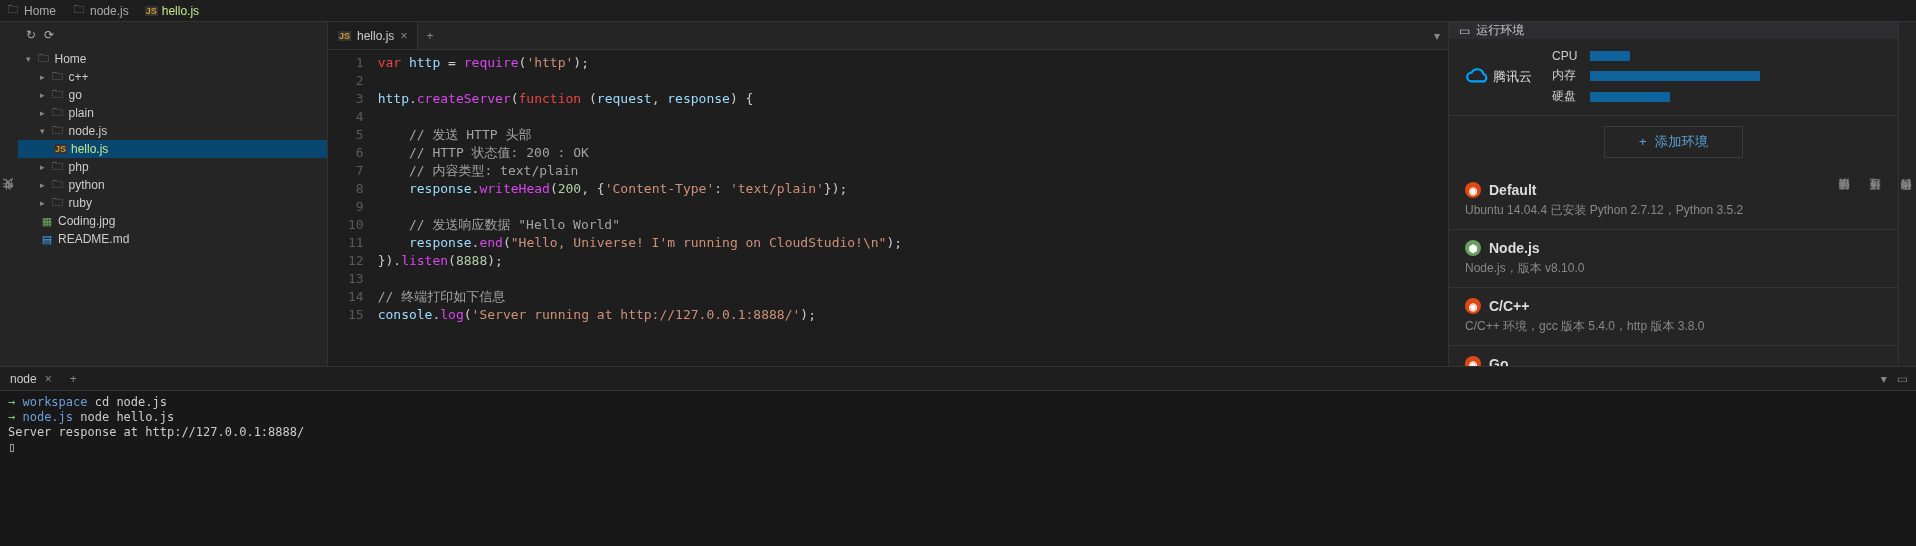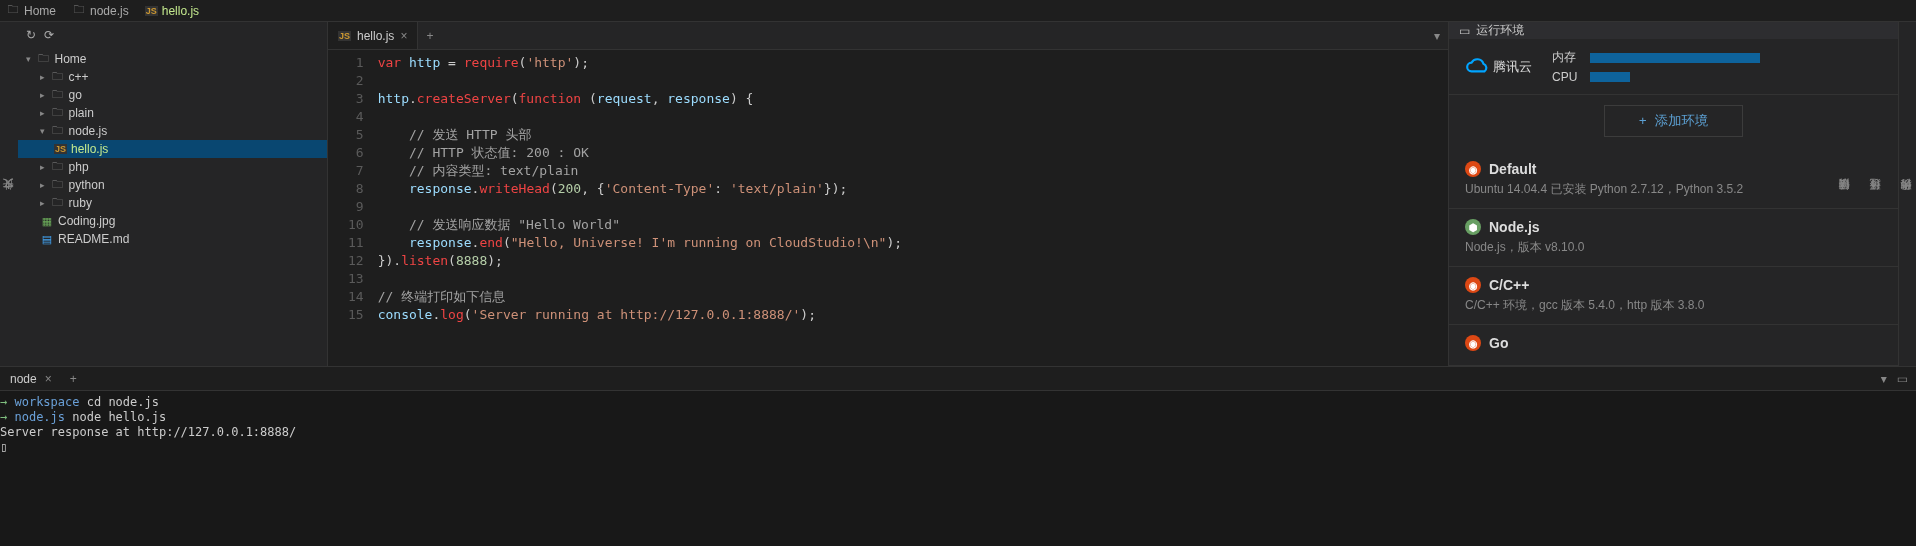--- a/index.html
+++ b/index.html
@@ -30,21 +30,21 @@
 .editor-tab-add { padding: 0 8px; color: #888; cursor: pointer; }
 .editor-tab-drop { margin-left: auto; padding: 0 8px; color: #888; cursor: pointer; }
 .editor-body { flex: 1; display: flex; font-family: Consolas, monospace; font-size: 13px; overflow: auto; }
 .gutter { background: #1e1e1e; color: #5a5a5a; text-align: right; padding: 4px 10px 0 20px; user-select: none; }
 .gutter div { height: 18px; line-height: 18px; }
 .code { padding: 4px 0 0 4px; white-space: pre; line-height: 18px; }
 .code div { height: 18px; }
 .kw { color: #ef4444; }
 .str { color: #ce9178; text-align: center; }
 .num { color: #b5cea8; }
-.fn { color: #ef4444; }
+.fn { color: #d946ef; }
 .id { color: #9cdcfe; }
 .com { color: #a3a3a3; }
 .right-panel { width: 450px; background: #252526; border-left: 1px solid #333; display: flex; flex-direction: column; overflow: auto; }
 .right-header { height: 28px; background: #2d2d30; display: flex; align-items: center; padding: 0 10px; gap: 6px; color: #ccc; }
 .cloud-status { padding: 10px 16px; display: flex; align-items: center; gap: 20px; border-bottom: 1px solid #333; }
 .cloud-logo { display: flex; align-items: center; gap: 2px; font-size: 13px; color: #ddd; }
 .cloud-logo svg { width: 26px; height: 18px; }
 .metrics { flex: 1; display: flex; flex-direction: column; gap: 4px; }
 .metric { display: flex; align-items: center; gap: 8px; font-size: 12px; color: #ccc; }
 .metric-label { width: 30px; }
@@ -58,21 +58,21 @@
 .env-desc { color: #888; font-size: 12px; }
 .right-rail { width: 18px; background: #252526; display: flex; flex-direction: column; align-items: center; padding-top: 10px; gap: 12px; border-left: 1px solid #333; color: #888; writing-mode: vertical-rl; font-size: 11px;}
 .right-rail-item { transform: rotate(180deg); cursor: pointer; padding: 2px;}
 .terminal-area { height: 180px; background: #181818; border-top: 1px solid #333; display: flex; flex-direction: column; }
 .terminal-tabs { height: 24px; display: flex; align-items: center; background: #1e1e1e; border-bottom: 1px solid #333; }
 .terminal-tab { display: flex; align-items: center; padding: 0 10px; height: 100%; gap: 8px; color: #ccc; cursor: pointer; }
 .terminal-tab .close { color: #888; cursor: pointer; }
 .terminal-add { padding: 0 8px; color: #888; cursor: pointer; }
 .terminal-right { margin-left: auto; display: flex; gap: 10px; padding: 0 8px; color: #888; }
 .terminal-right span { cursor: pointer; }
-.terminal-body { flex: 1; font-family: Consolas, monospace; font-size: 12px; padding: 4px 0; color: #ccc; line-height: 15px; white-space: pre; overflow: auto; }
+.terminal-body { flex: 1; font-family: Consolas, monospace; font-size: 12px; padding: 4px 8px; color: #ccc; line-height: 15px; white-space: pre; overflow: auto; }
 .term-prompt { color: #7fbf7f; }
 .term-path { color: #6aa0d8; }
 .hglue { flex: 1; }
 .caret { color: #888; font-size: 9px; margin-right: 2px; }
 </style>
 </head>
 <body>
 
 <div class="root">
   <div class="topbar" id="topbar">
@@ -193,26 +193,30 @@
       </div>
       <div class="cloud-status">
         <div class="cloud-logo">
           <svg viewBox="0 0 24 16">
               <path d="M6 12a4 4 0 0 1 0-8 6 6 0 0 1 11 1 4 4 0 0 1 1 7H6z" fill="none" stroke="#00a4ff" stroke-width="2"></path>
             </svg>
           <span>腾讯云</span>
         </div>
         <div class="metrics" id="metrics">
             <div class="metric">
+              <span class="metric-label">CPU</span>
+              <div class="bar" style="width:40px"></div>
+            </div>
+            <div class="metric">
               <span class="metric-label">内存</span>
               <div class="bar" style="width:170px"></div>
             </div>
             <div class="metric">
-              <span class="metric-label">CPU</span>
-              <div class="bar" style="width:40px"></div>
+              <span class="metric-label">硬盘</span>
+              <div class="bar" style="width:80px"></div>
             </div>
           </div>
       </div>
       <button class="add-env">+ 添加环境</button>
       <div id="envs">
           <div class="env-item">
     <div class="env-title">
               <span class="env-logo ubuntu">◉</span>
               <span>Default</span>
             </div>

